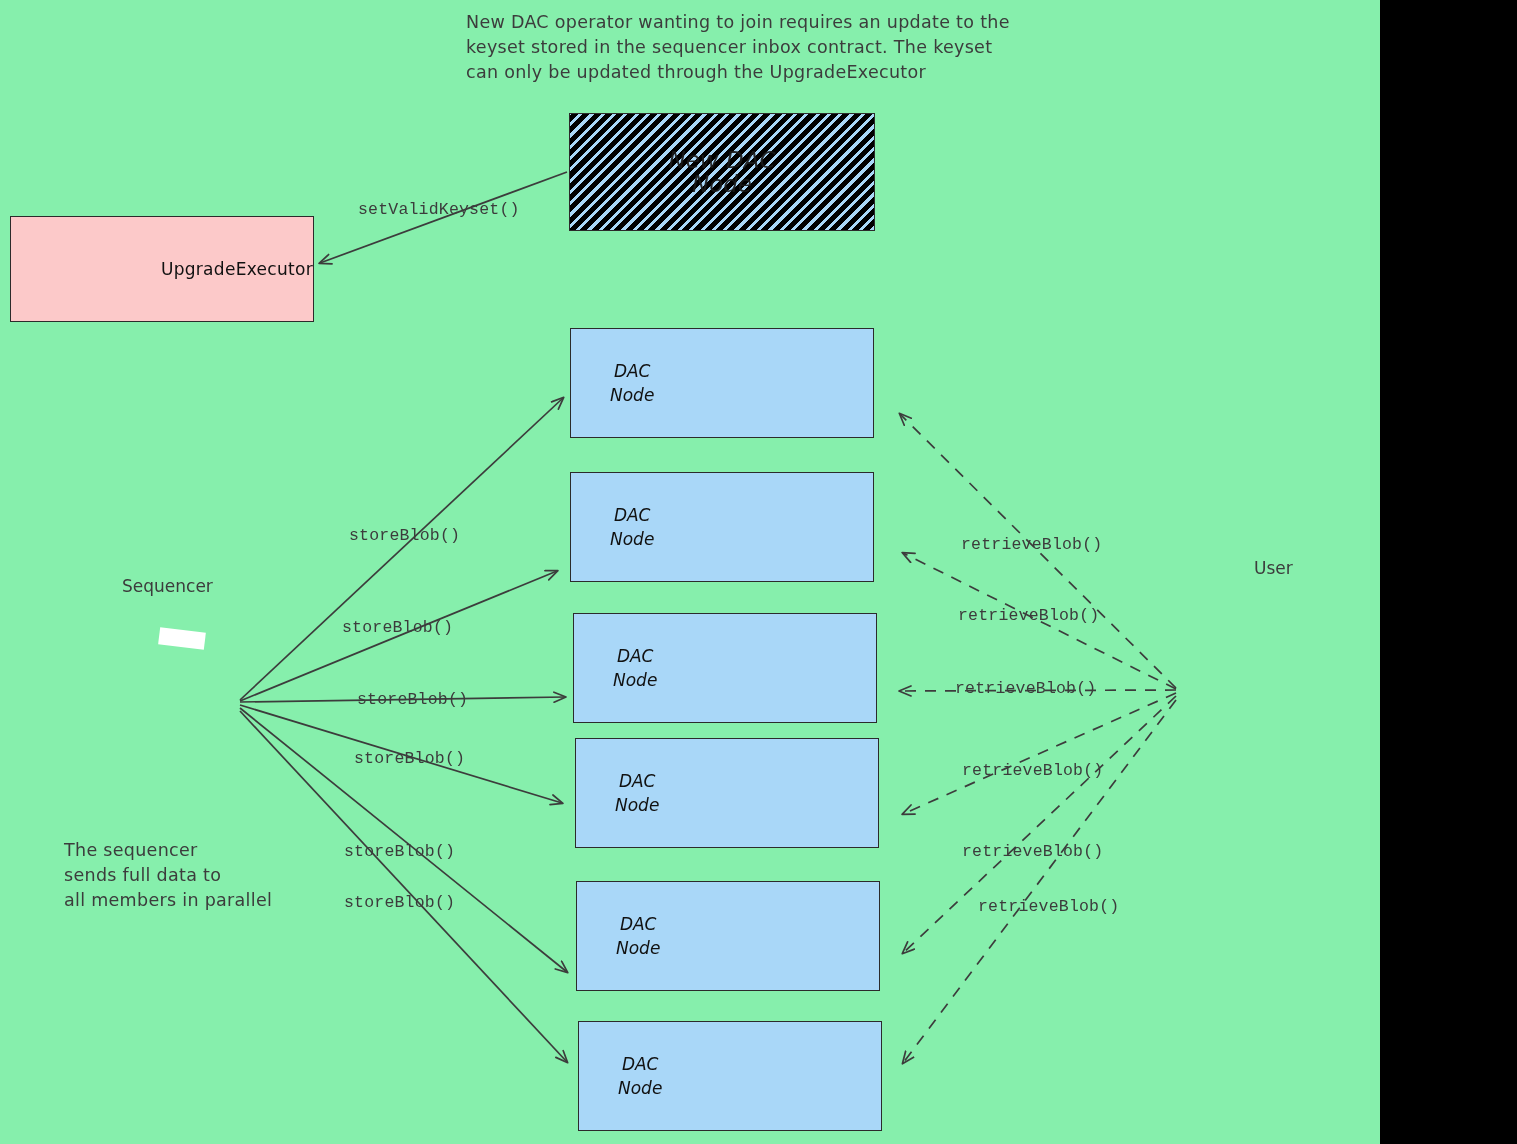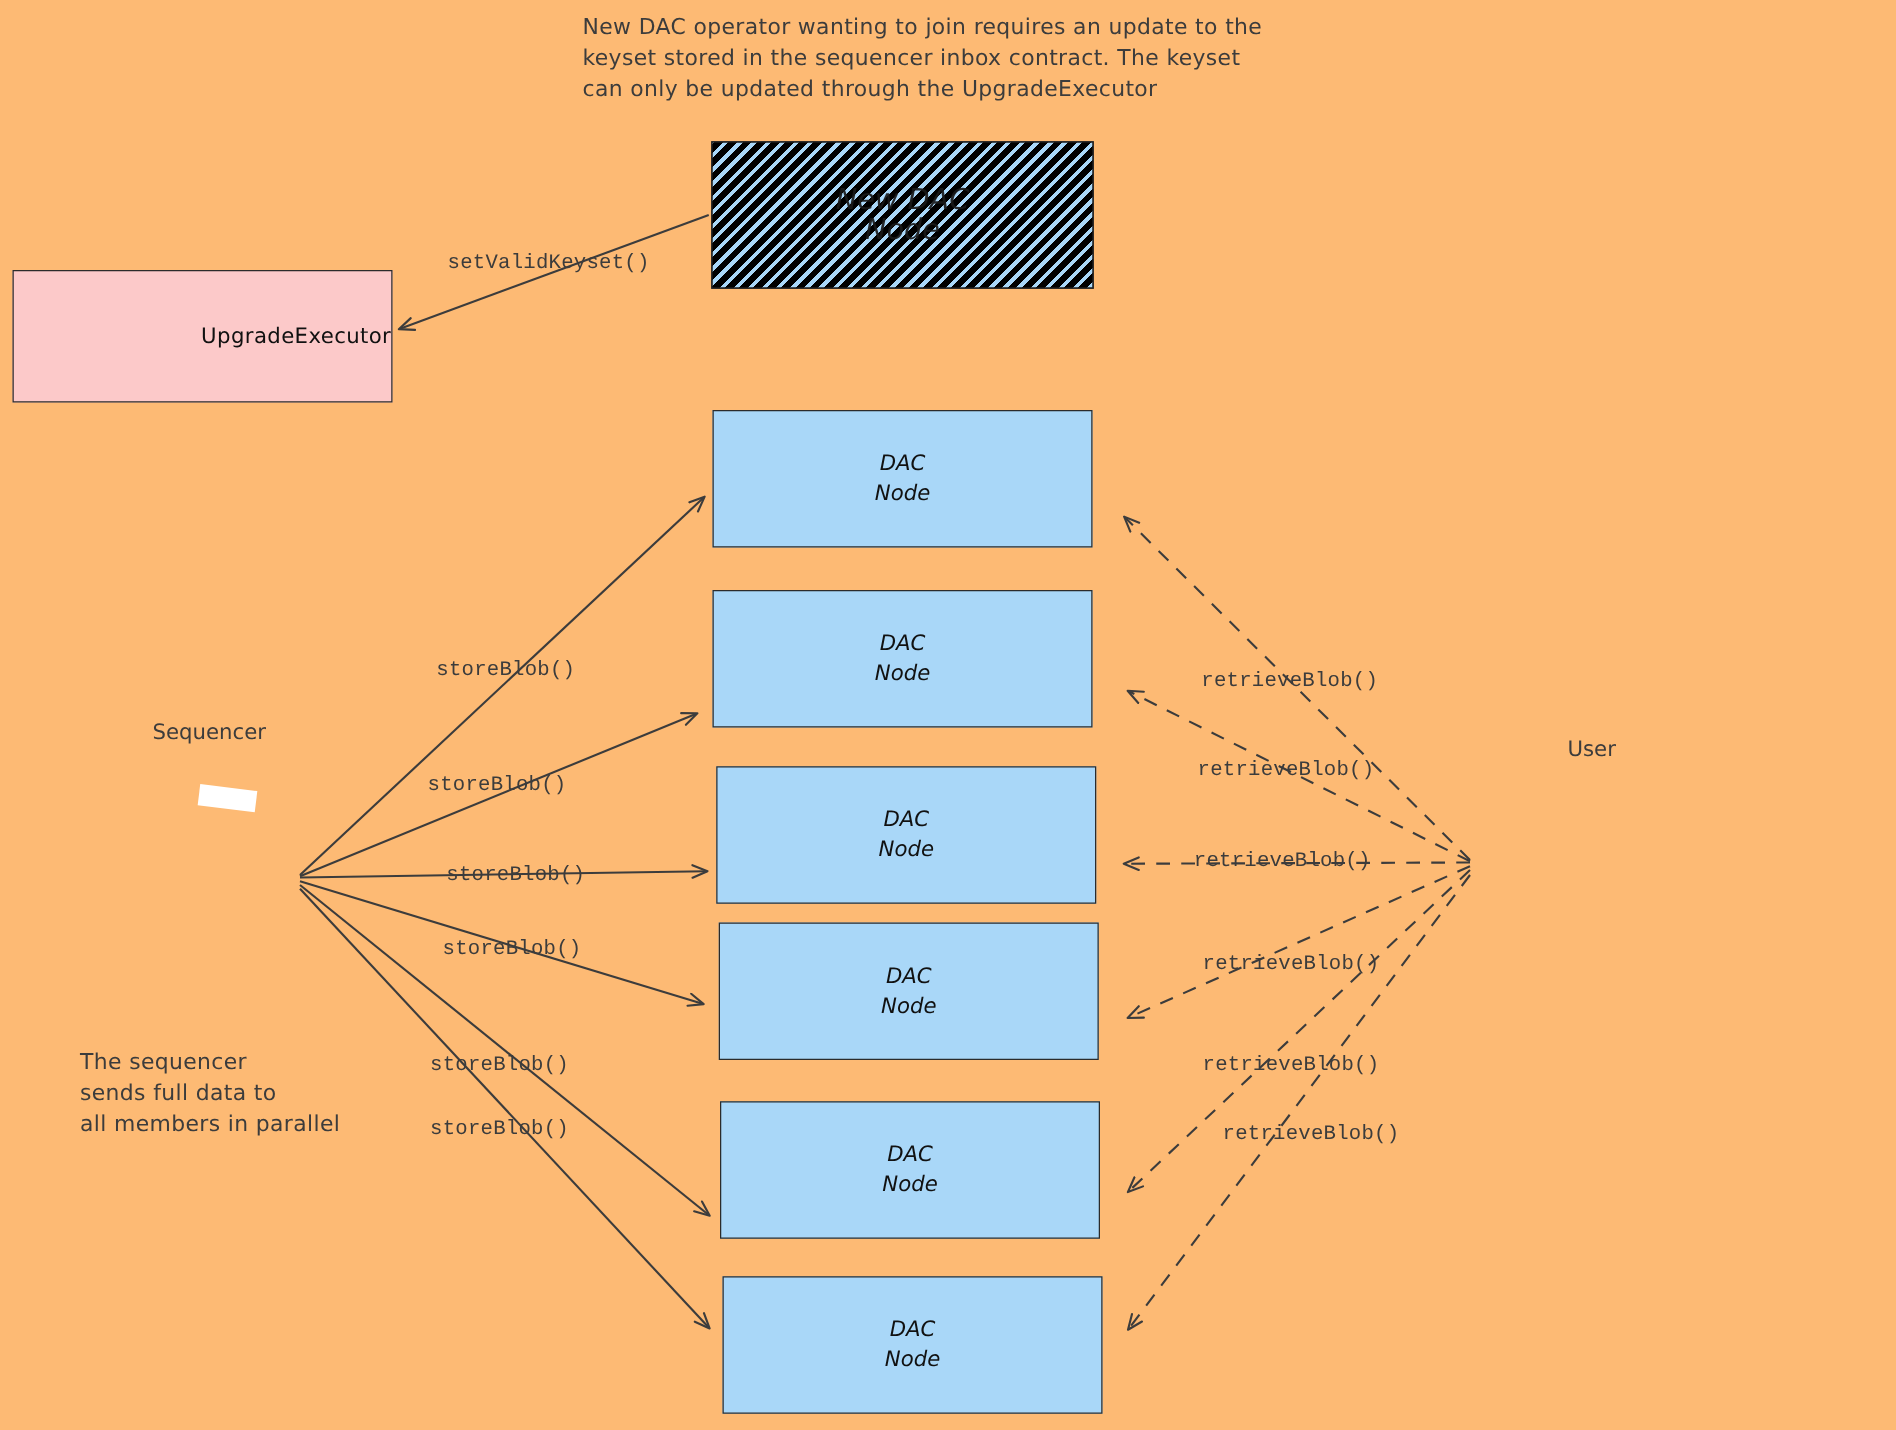--- a/index.html
+++ b/index.html
@@ -2,23 +2,23 @@
 <html><head>
 <meta charset="utf-8">
 <style>
   html, body {
     margin: 0;
     padding: 0;
     background: #000000;
   }
   #canvas {
     position: relative;
-    width: 1517px;
+    width: 1380px;
     height: 1144px;
-    background: #fdba74;
+    background: #86efac;
     overflow: hidden;
     font-family: "DejaVu Sans", sans-serif;
   }
   svg.layer {
     position: absolute;
     left: 0; top: 0;
     width: 1517px;
     height: 1144px;
     pointer-events: none;
   }
@@ -46,21 +46,21 @@
     font-size: 17px;
     white-space: nowrap;
   }
   .node-box {
     position: absolute;
     background: #a9d7f8;
     border: 1.6px solid #2b2b2b;
     box-sizing: border-box;
     display: flex;
     align-items: center;
-    justify-content: center;
+    padding-left: 39px;
   }
   .node-box .node-text {
     color: #111111;
     font-family: "DejaVu Sans", sans-serif;
     font-size: 17px;
     line-height: 24px;
     text-align: center;
     font-style: italic;
     white-space: pre-line;
   }
@@ -203,21 +203,21 @@
 Node</span>
   </div>
   <div class="node-box" style="left:578px; top:1021px; width:304px; height:110px;">
     <span class="node-text">DAC
 Node</span>
   </div>
 
   <div class="actor-label" style="left:122px; top:576px;">Sequencer</div>
   <div class="seq-icon" style="left:159px; top:630px; width:46px; height:17px;"></div>
 
-  <div class="actor-label" style="left:1254px; top:590px;">User</div>
+  <div class="actor-label" style="left:1254px; top:558px;">User</div>
 
   <div class="note" style="left:36px; top:838px;margin-left:28px;">The sequencer
 sends full data to
 all members in parallel</div>
 
   <div class="edge-label" style="left:358px; top:200px;">setValidKeyset()</div>
 
   <div class="edge-label" style="left:349px; top:526px;">storeBlob()</div>
   <div class="edge-label" style="left:342px; top:618px;">storeBlob()</div>
   <div class="edge-label" style="left:357px; top:690px;">storeBlob()</div>

